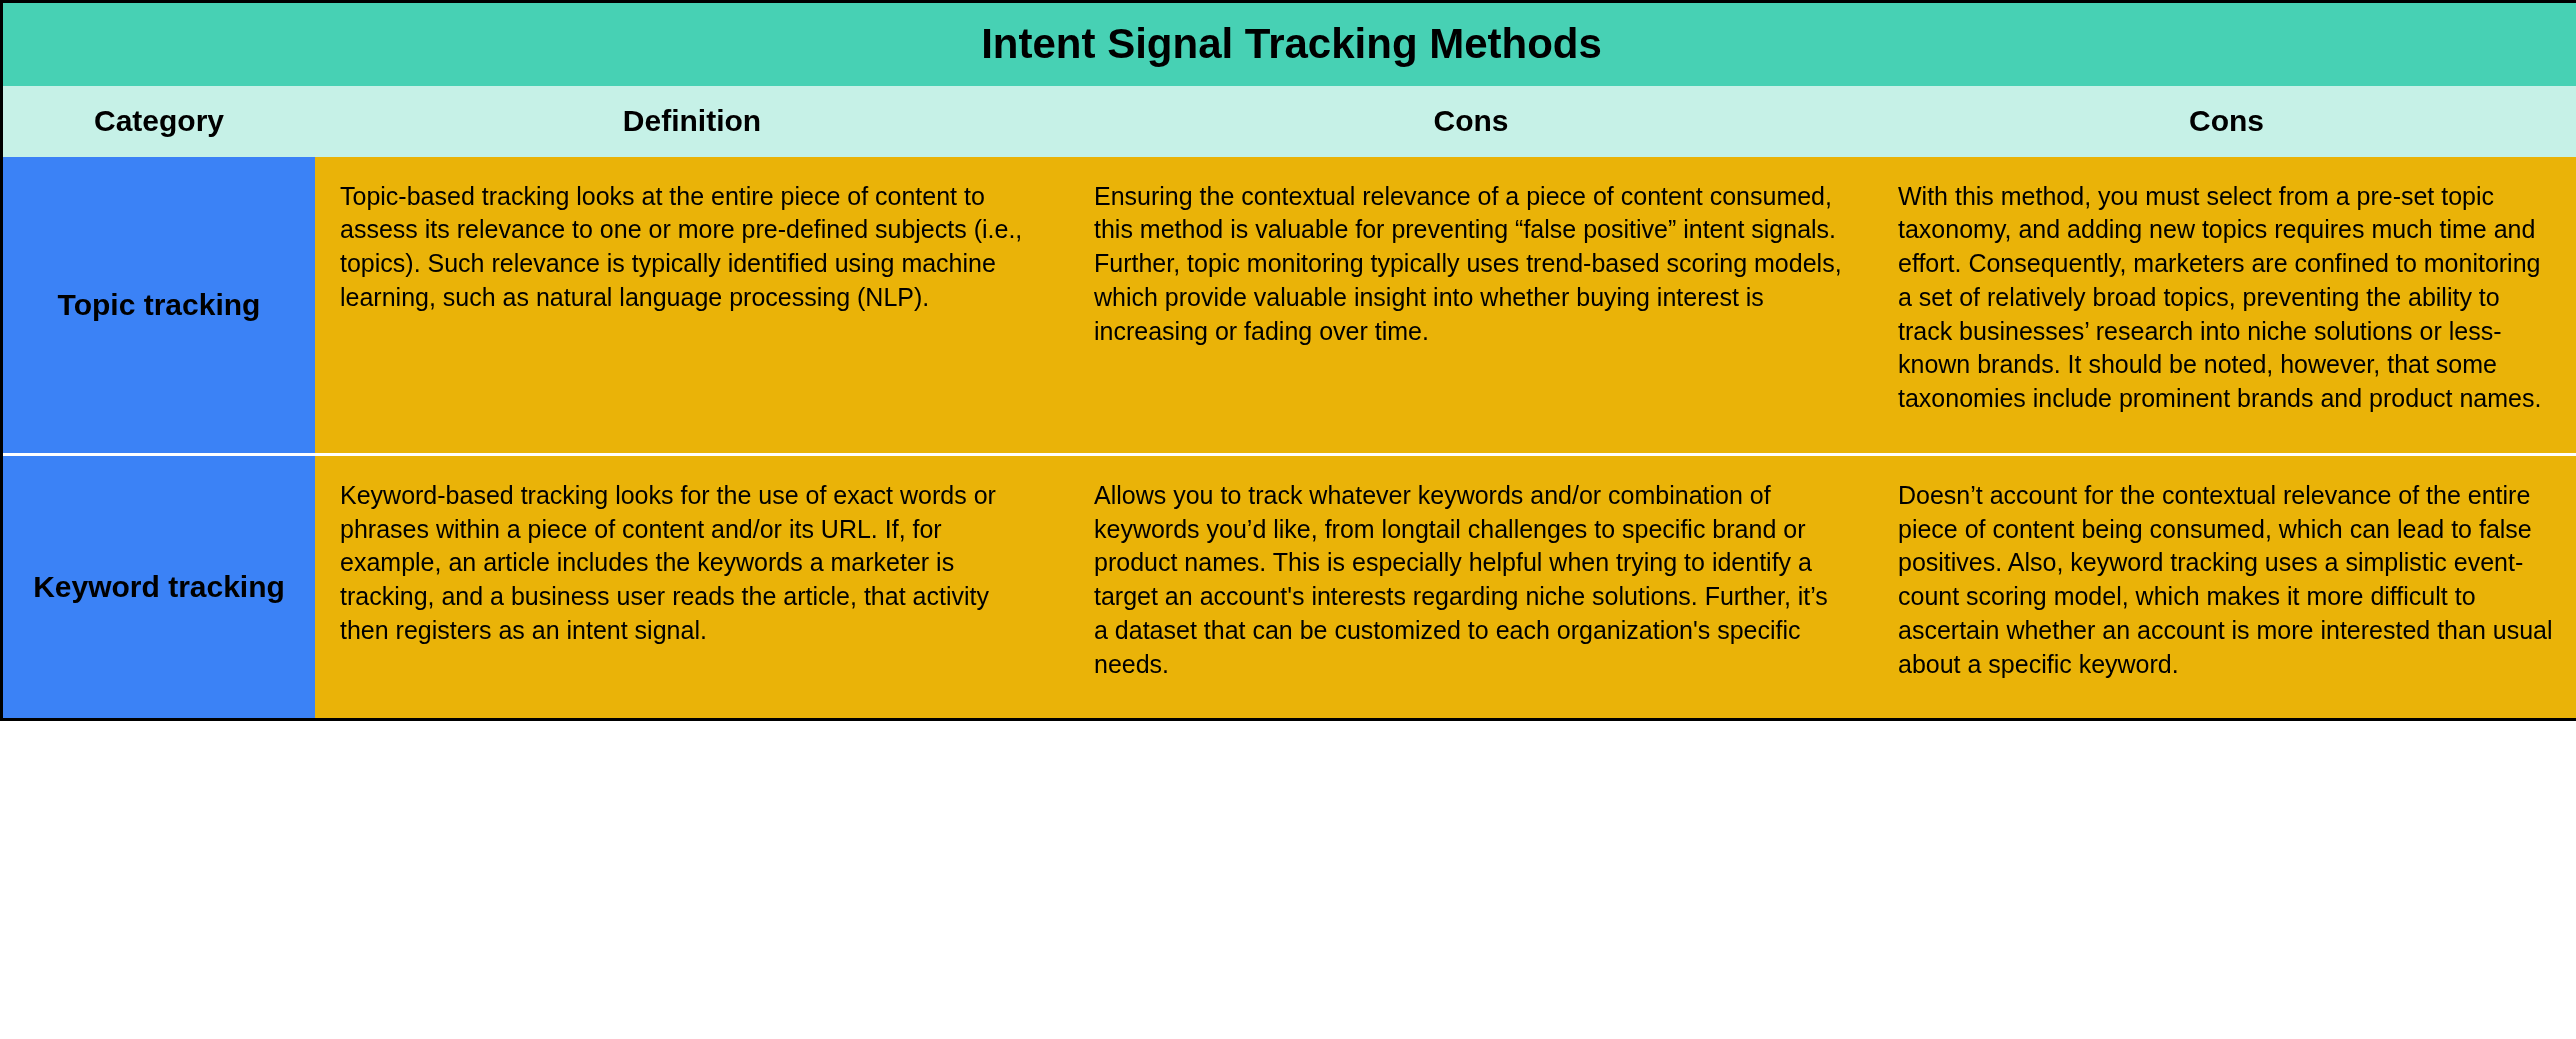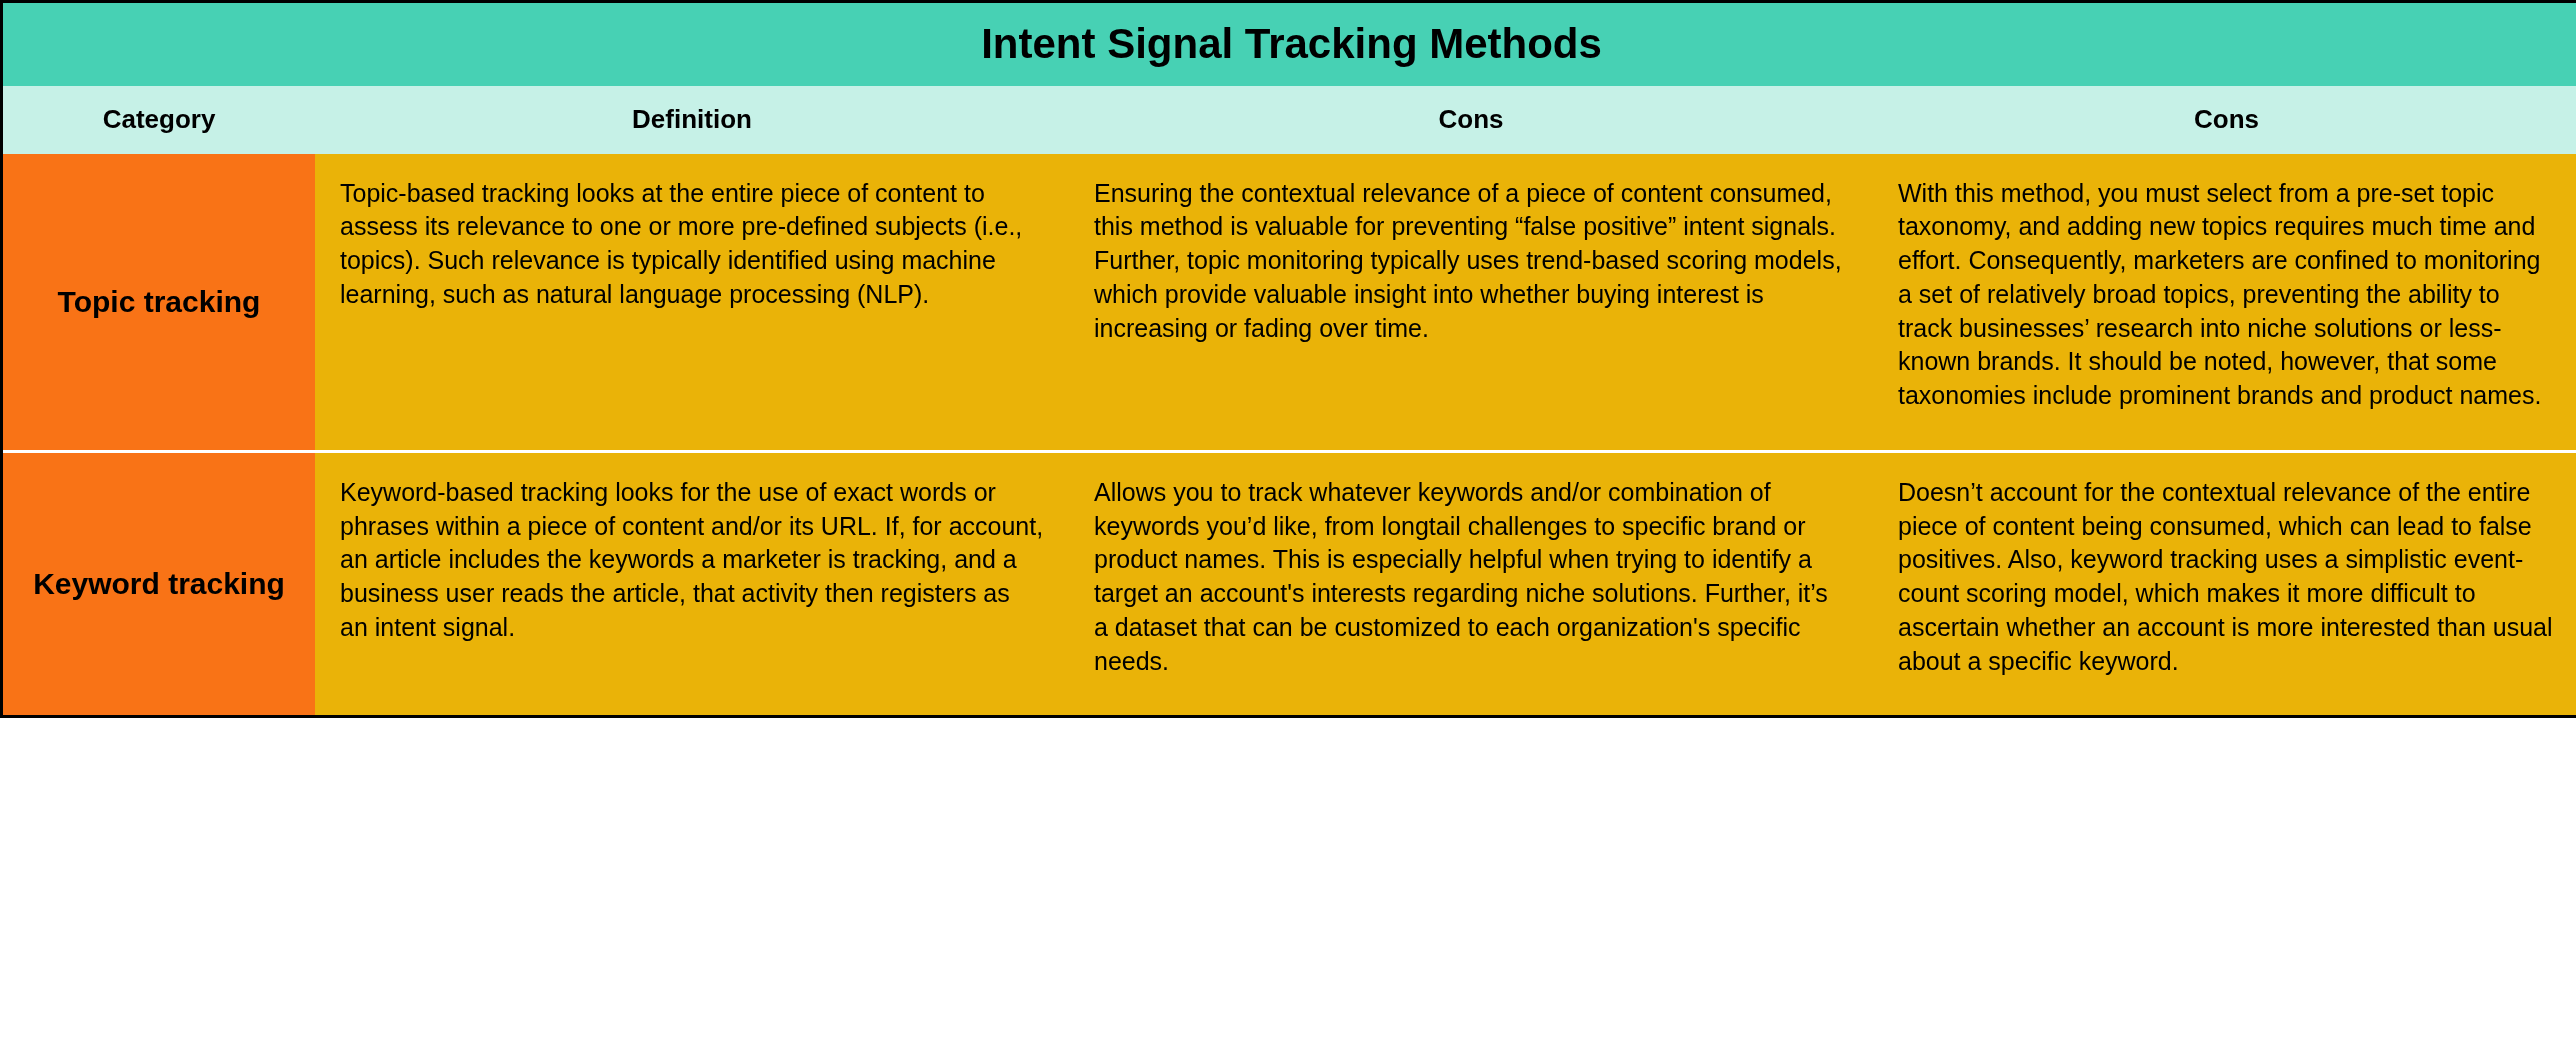--- a/index.html
+++ b/index.html
@@ -23,26 +23,26 @@
     text-align: center;
     font-weight: 700;
     font-size: 42px;
     padding: 17.4px 6.2px;
     color: #000;
   }
   .header-row td {
     background: #c6f1e7;
     text-align: center;
     font-weight: 700;
-    font-size: 26px;
+    font-size: 30px;
     padding: 18.7px 6.2px;
     color: #000;
   }
   .cat-cell {
-    background: #f97316;
+    background: #3b82f6;
     text-align: center;
     font-weight: 700;
     font-size: 30px;
     vertical-align: middle;
     padding: 12.5px 15px;
     color: #000;
   }
   .body-cell {
     background: #eab308;
     font-size: 25px;
@@ -82,20 +82,20 @@
     <td class="cat-cell">Topic tracking</td>
     <td class="body-cell">Topic-based tracking looks at the entire piece of content to assess its relevance to one or more pre-defined subjects (i.e., topics). Such relevance is typically identified using machine learning, such as natural language processing (NLP).</td>
     <td class="body-cell">Ensuring the contextual relevance of a piece of content consumed, this method is valuable for preventing “false positive” intent signals. Further, topic monitoring typically uses trend-based scoring models, which provide valuable insight into whether buying interest is increasing or fading over time.</td>
     <td class="body-cell">With this method, you must select from a pre-set topic taxonomy, and adding new topics requires much time and effort. Consequently, marketers are confined to monitoring a set of relatively broad topics, preventing the ability to track businesses’ research into niche solutions or less-known brands. It should be noted, however, that some taxonomies include prominent brands and product names.</td>
   </tr>
   <tr class="row-sep">
           <td colspan="4"></td>
         </tr>
   <tr>
     <td class="cat-cell">Keyword tracking</td>
-    <td class="body-cell">Keyword-based tracking looks for the use of exact words or phrases within a piece of content and/or its URL. If, for account, an article includes the keywords a marketer is tracking, and a business user reads the article, that activity then registers as an intent signal.</td>
+    <td class="body-cell">Keyword-based tracking looks for the use of exact words or phrases within a piece of content and/or its URL. If, for example, an article includes the keywords a marketer is tracking, and a business user reads the article, that activity then registers as an intent signal.</td>
     <td class="body-cell">Allows you to track whatever keywords and/or combination of keywords you’d like, from longtail challenges to specific brand or product names. This is especially helpful when trying to identify a target an account's interests regarding niche solutions. Further, it’s a dataset that can be customized to each organization's specific needs.</td>
     <td class="body-cell">Doesn’t account for the contextual relevance of the entire piece of content being consumed, which can lead to false positives. Also, keyword tracking uses a simplistic event-count scoring model, which makes it more difficult to ascertain whether an account is more interested than usual about a specific keyword.</td>
   </tr>
 </tbody>
     </table>
 </div>
 
 
 </body></html>

